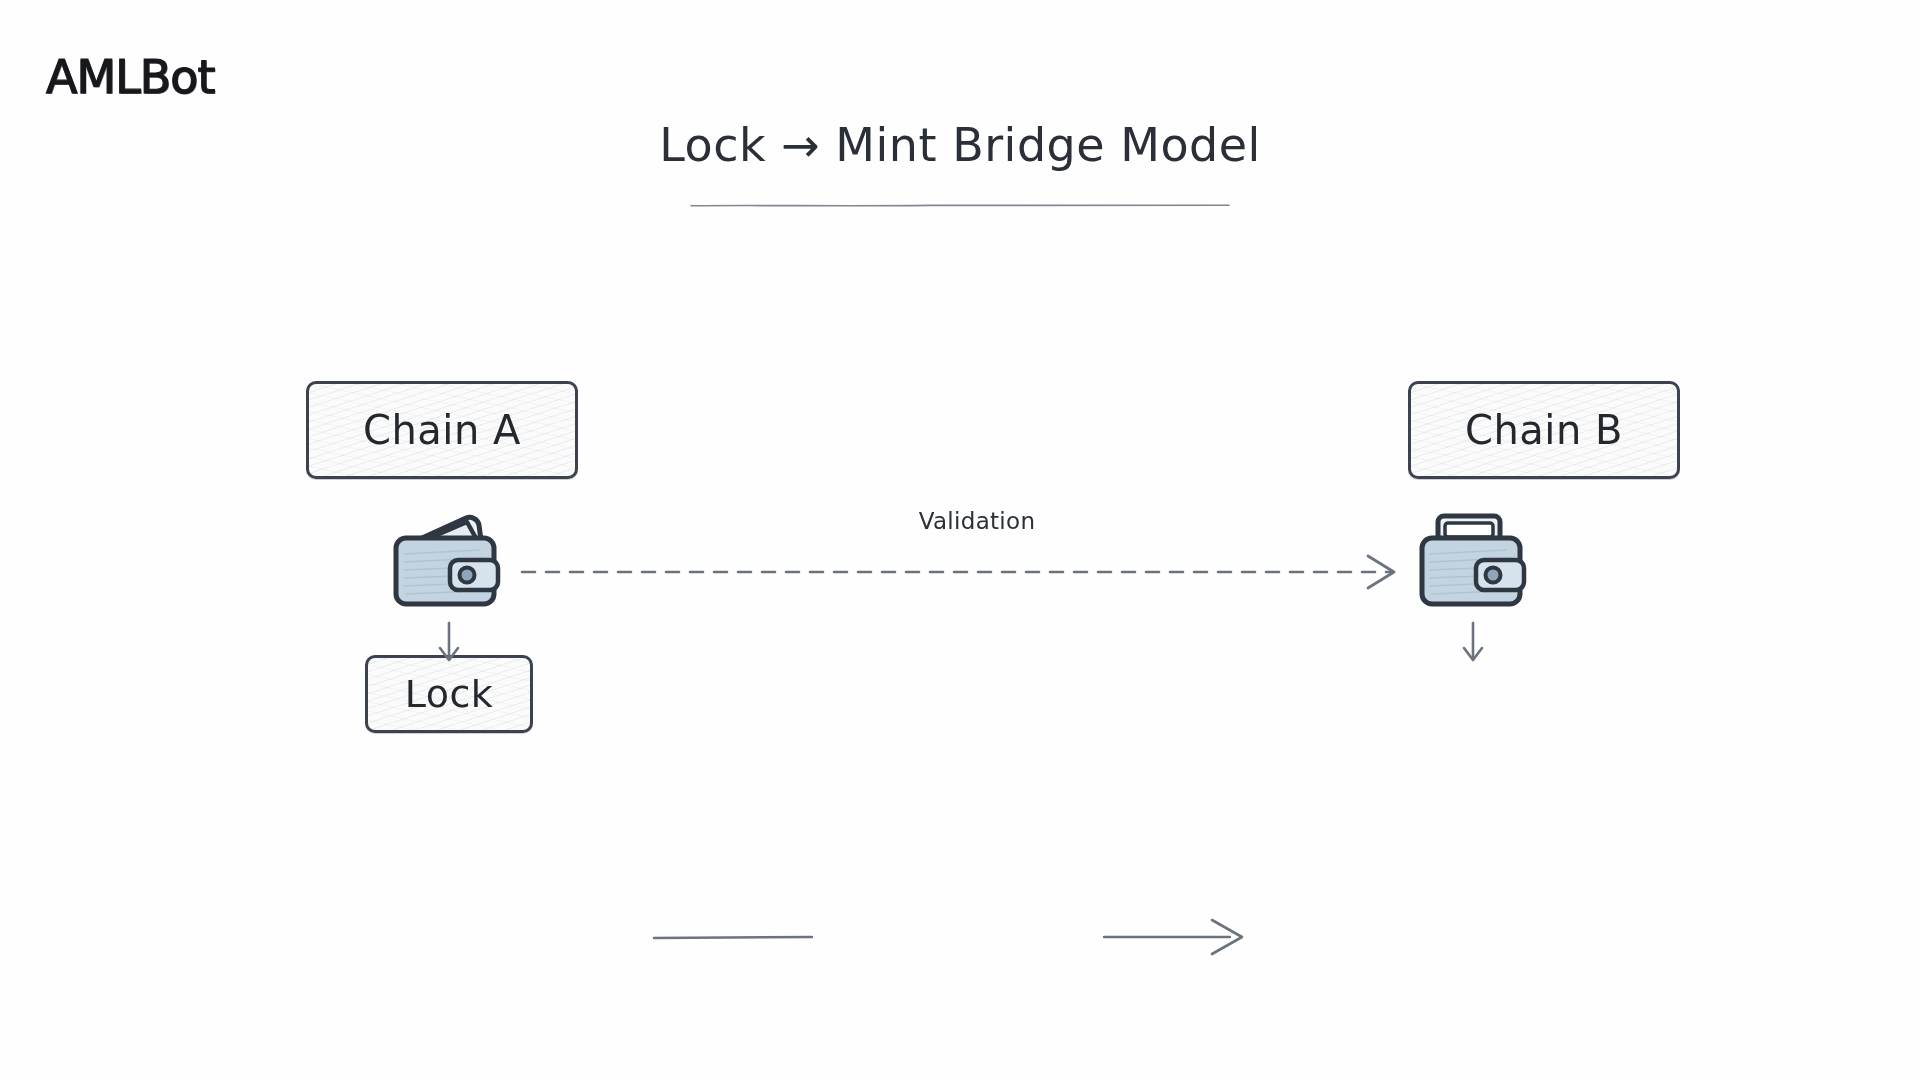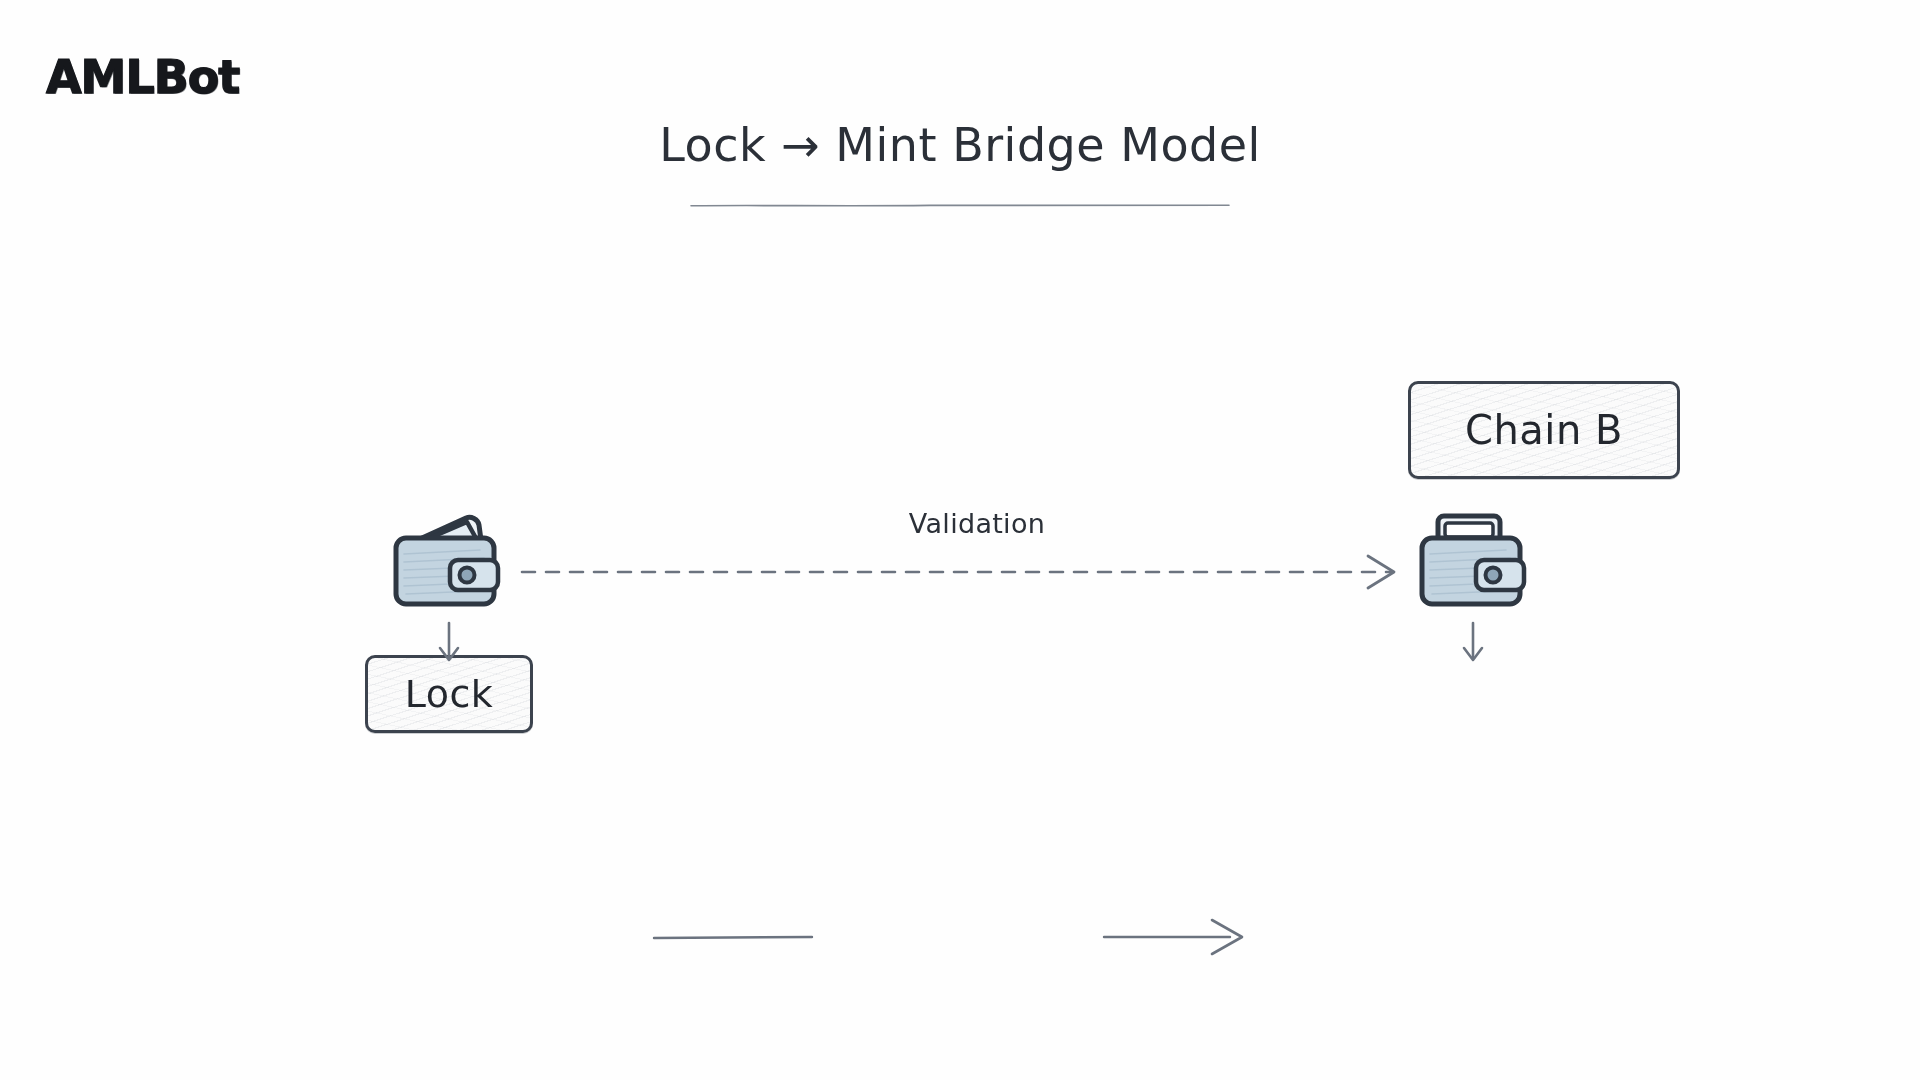--- a/index.html
+++ b/index.html
@@ -20,21 +20,21 @@
     background: #fefefe;
   }
 
   
   .logo {
     position: absolute;
     left: 46px;
     top: 50px;
     font-family: "DejaVu Sans", sans-serif;
     font-size: 46px;
-    font-weight: 700;
+    font-weight: 400;
     letter-spacing: -1px;
     color: #16181c;
     -webkit-text-stroke: 1.2px #16181c;
     text-shadow: 1px 1px 0 rgba(30,32,38,0.55), -0.6px 0.6px 0 rgba(40,42,48,0.4);
   }
 
   
   .title-wrap {
     position: absolute;
     left: 0;
@@ -124,21 +124,21 @@
   }
 
   
   .validation-label {
     position: absolute;
     left: 877px;
     top: 508px;
     width: 200px;
     text-align: center;
     font-family: "DejaVu Sans", sans-serif;
-    font-size: 27px;
+    font-size: 23px;
     color: #2b3038;
     letter-spacing: 0.3px;
   }
 
   
   .flow-label {
     position: absolute;
     left: 810px;
     top: 915px;
     width: 300px;
@@ -157,20 +157,23 @@
 
   <div class="logo">AMLBot</div>
 
   <div class="title-wrap">
     <div class="title">Lock → Mint Bridge Model</div>
     <svg class="title-underline" viewBox="0 0 540 3" preserveAspectRatio="none">
       <path d="M1,1.8 C70,1.0 150,2.4 240,1.4 C330,0.6 420,2.2 539,1.2" stroke="#6b737f" stroke-width="1.6" fill="none" stroke-linecap="round" opacity="0.85"></path>
     </svg>
   </div>
 
+  <div class="hbox chain-box" id="chain-a">
+    <span class="hbox-label">Chain A</span>
+  </div>
 
   <div class="hbox chain-box" id="chain-b">
     <span class="hbox-label">Chain B</span>
   </div>
 
   <div class="hbox action-box" id="lock-box">
     <span class="hbox-label">Lock</span>
   </div>
 
 

